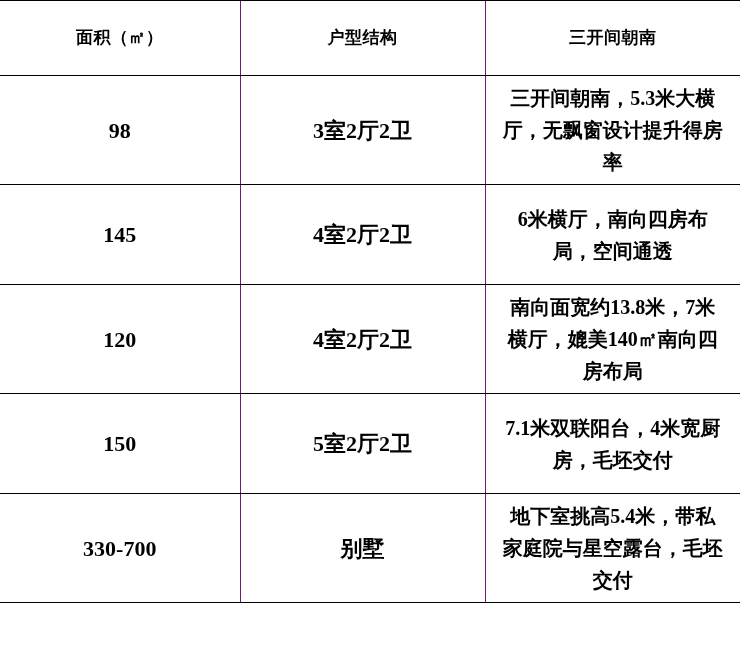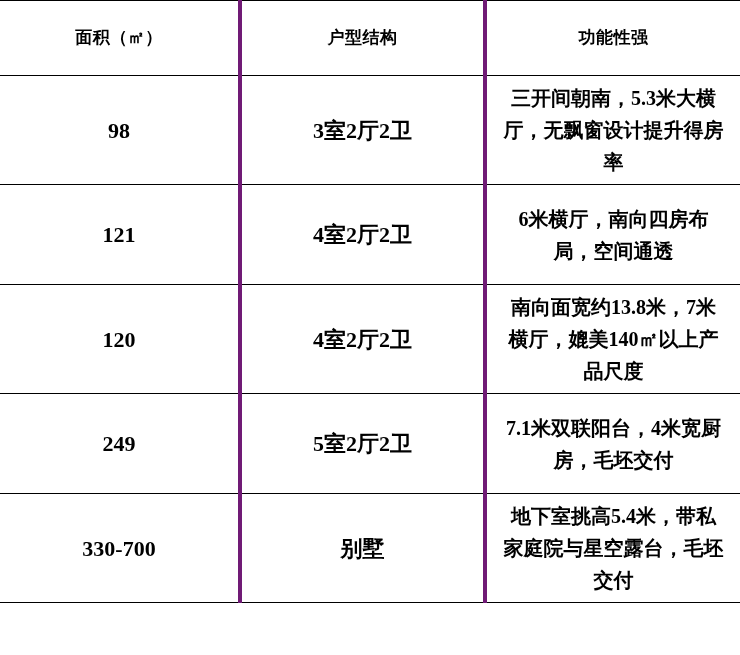--- a/index.html
+++ b/index.html
@@ -30,21 +30,21 @@
     border-right: none;
     text-align: center;
     vertical-align: middle;
     font-weight: bold;
     padding: 6px 4px;
     line-height: 1.5;
   }
   
   #unit-table th.sep,
   #unit-table td.sep {
-    border-left: 4px solid #701a75;
+    border-left: 1px solid #701a75;
   }
 
   #unit-table thead th {
     font-size: 17px;
     height: 62px;
     letter-spacing: 0.5px;
   }
   #unit-table tbody td {
     font-size: 16px;
   }
@@ -72,41 +72,41 @@
 <table id="unit-table">
   <colgroup>
     <col class="c-area">
     <col class="c-layout">
     <col class="c-highlight">
   </colgroup>
   <thead>
     <tr>
       <th>面积（㎡）</th>
       <th class="sep">户型结构</th>
-      <th class="sep">功能性强</th>
+      <th class="sep">三开间朝南</th>
     </tr>
   </thead>
   <tbody>
     <tr>
       <td class="area">98</td>
       <td class="layout sep">3室2厅2卫</td>
       <td class="highlight sep">三开间朝南，5.3米大横厅，无飘窗设计提升得房率</td>
     </tr>
     <tr>
-      <td class="area">121</td>
+      <td class="area">145</td>
       <td class="layout sep">4室2厅2卫</td>
       <td class="highlight sep">6米横厅，南向四房布局，空间通透</td>
     </tr>
     <tr>
       <td class="area">120</td>
       <td class="layout sep">4室2厅2卫</td>
-      <td class="highlight sep">南向面宽约13.8米，7米横厅，媲美140㎡以上产品尺度</td>
+      <td class="highlight sep">南向面宽约13.8米，7米横厅，媲美140㎡南向四房布局</td>
     </tr>
     <tr>
-      <td class="area">249</td>
+      <td class="area">150</td>
       <td class="layout sep">5室2厅2卫</td>
       <td class="highlight sep">7.1米双联阳台，4米宽厨房，毛坯交付</td>
     </tr>
     <tr>
       <td class="area">330-700</td>
       <td class="layout sep">别墅</td>
       <td class="highlight sep">地下室挑高5.4米，带私家庭院与星空露台，毛坯交付</td>
     </tr>
   </tbody>
 </table>

